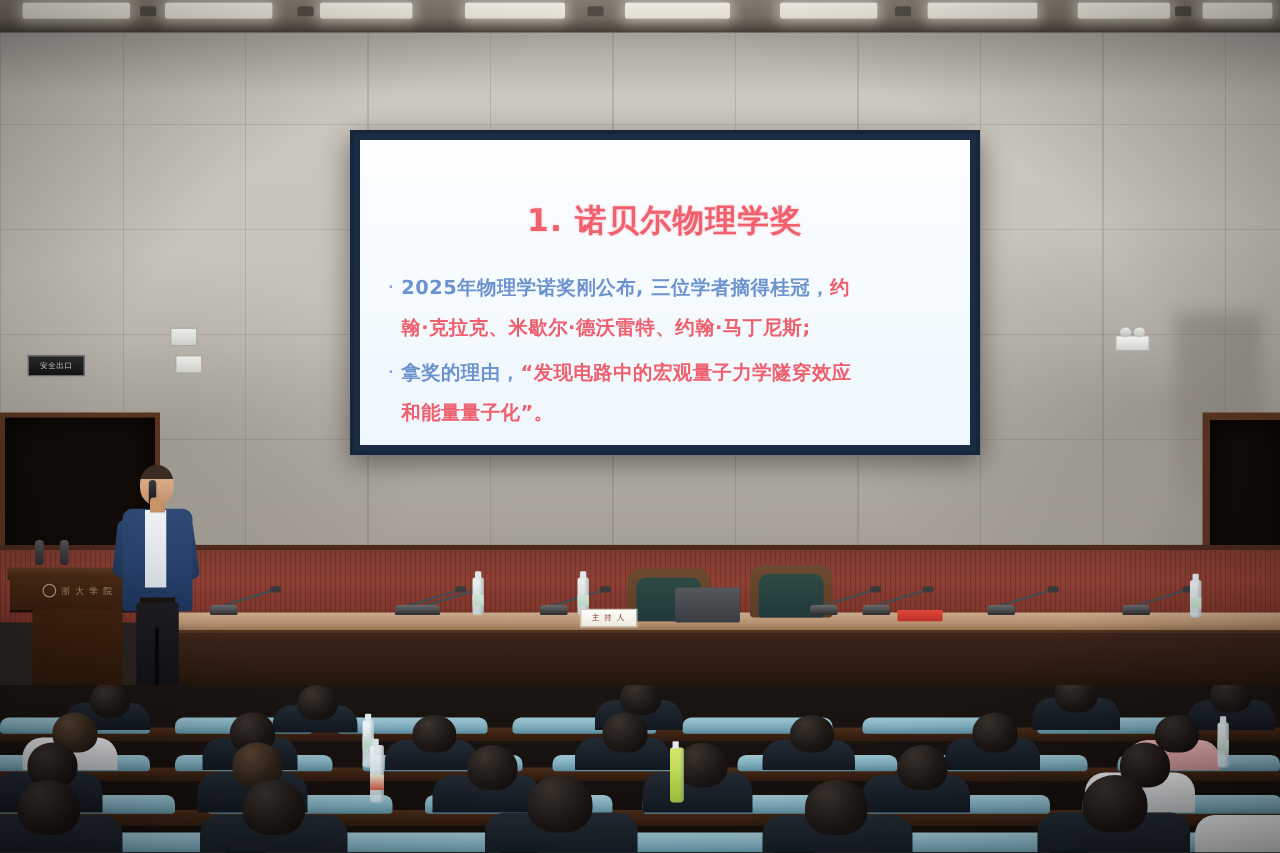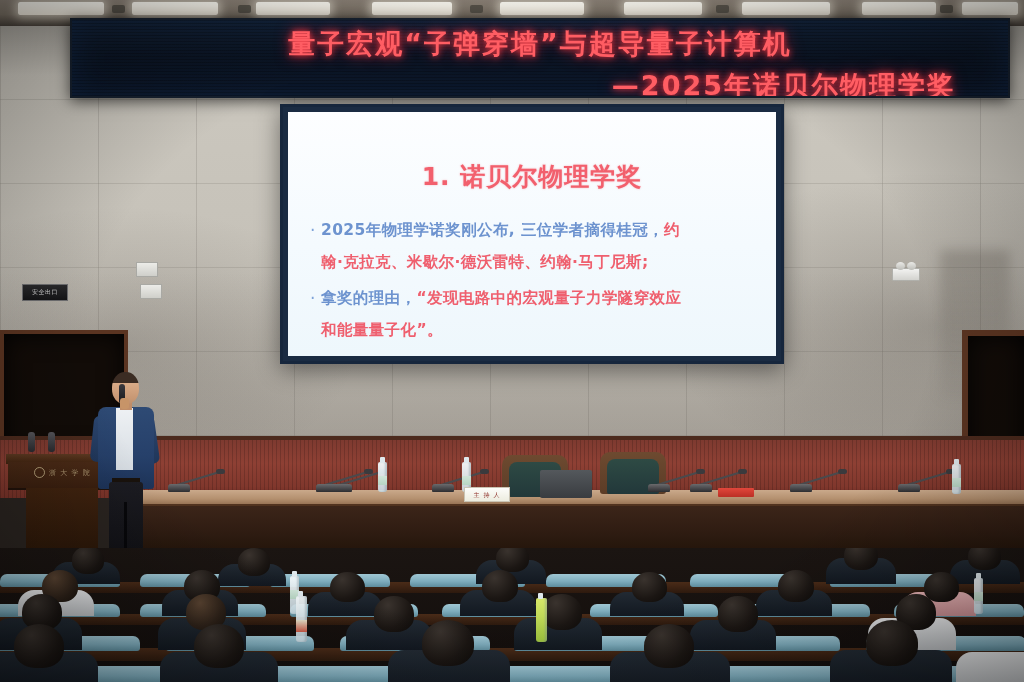--- a/index.html
+++ b/index.html
@@ -354,24 +354,20 @@
   <div class="wallstain"></div>
 
   <div class="exitsign" style="left:22px; top:284px;">
     <span>安全出口</span>
   </div>
   <div class="wallbox" style="left:136px; top:262px;"></div>
   <div class="wallbox" style="left:140px; top:284px;"></div>
   <div class="emlight" style="left:892px; top:268px;"></div>
   <div class="emlight" style="left:148px; top:258px; opacity:.0;"></div>
 
-  <div class="banner">
-    <div class="banner-line banner-l1">量子宏观“子弹穿墙”与超导量子计算机</div>
-    <div class="banner-line banner-l2">—2025年诺贝尔物理学奖</div>
-  </div>
 
   <div class="screen-frame">
     <div class="slide">
       <div class="slide-title">1. 诺贝尔物理学奖</div>
       <div class="slide-body">
 
         <div class="b-row">
           <div class="b-dot">·</div>
           <div class="b-txt">
             <span class="t-blue">2025年物理学诺奖刚公布, 三位学者摘得桂冠，</span><span class="t-red">约</span>

